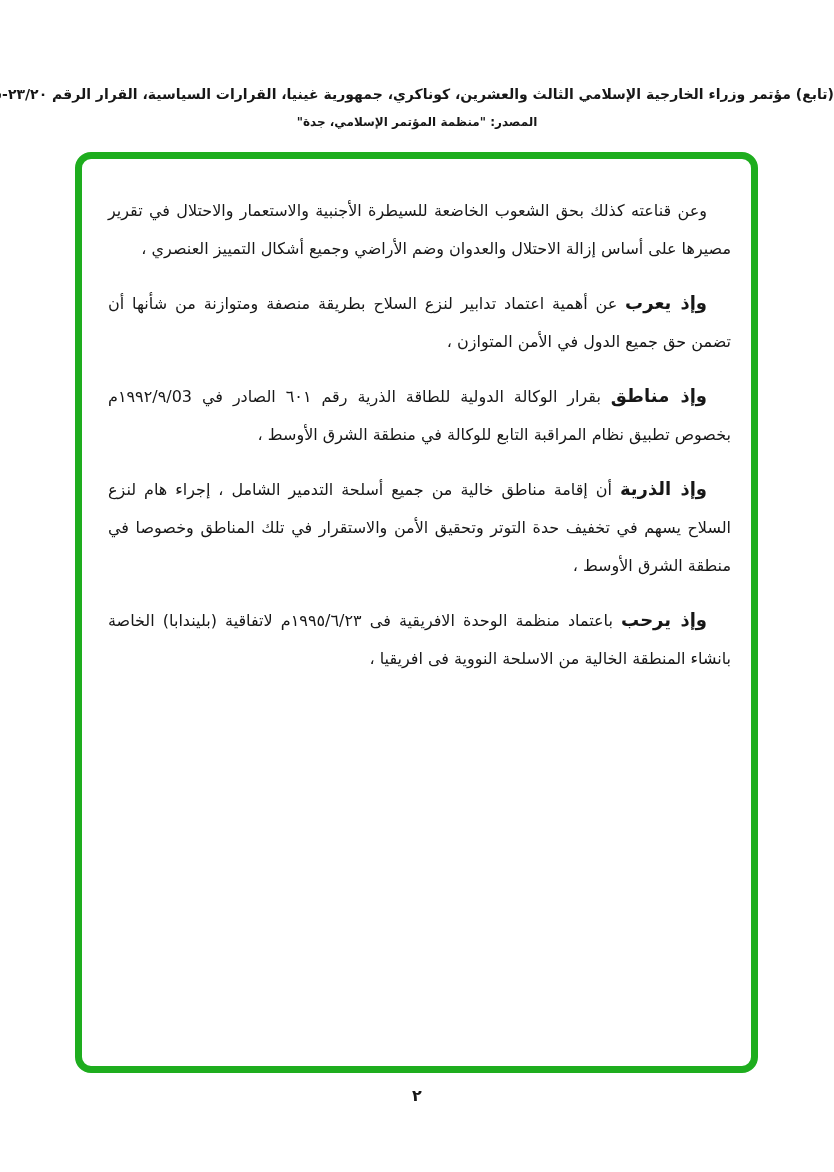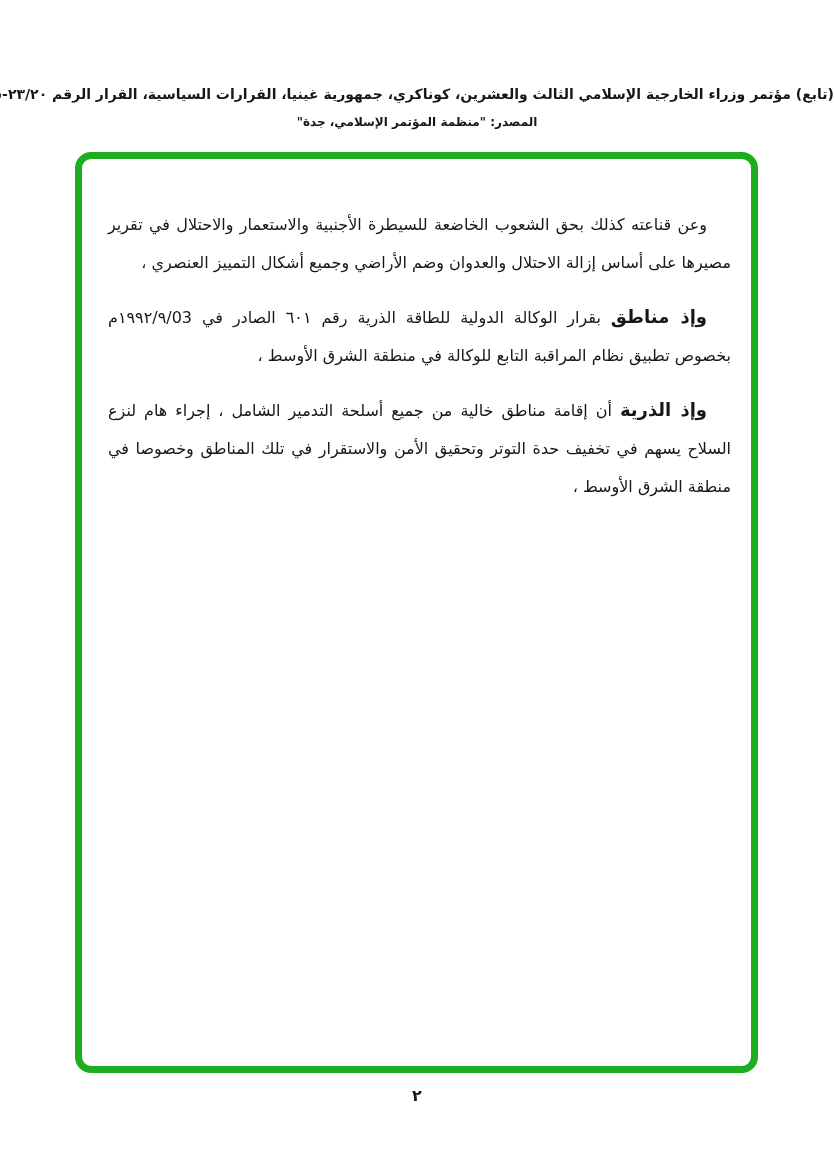--- a/index.html
+++ b/index.html
@@ -38,21 +38,21 @@
   }
   .box {
     position: absolute;
     left: 75px;
     top: 152px;
     width: 683px;
     height: 921px;
     box-sizing: border-box;
     border: 7px solid #1ead1e;
     border-radius: 16px;
-    padding: 46px 20px 0 26px;
+    padding: 32px 20px 0 26px;
     overflow: hidden;
   }
   .para {
     margin: 0 0 16px 0;
     font-size: 16px;
     line-height: 38px;
     text-align: justify;
     text-indent: 24px;
   }
   .para .lead {
@@ -76,26 +76,28 @@
 
   <div class="hdr">
     <div class="hdr1">(تابع) مؤتمر وزراء الخارجية الإسلامي الثالث والعشرين، كوناكري، جمهورية غينيا، القرارات السياسية، القرار الرقم ٢٣/٢٠-س</div>
     <div class="hdr2">المصدر: "منظمة المؤتمر الإسلامي، جدة"</div>
   </div>
 
   <div class="box" style="border-color:#1ead1e">
 
     <p class="para"><b class="lead"></b><span>وعن قناعته كذلك بحق الشعوب الخاضعة للسيطرة الأجنبية والاستعمار والاحتلال في تقرير مصيرها على أساس إزالة الاحتلال والعدوان وضم الأراضي وجميع أشكال التمييز العنصري ،</span></p>
 
+    <p class="para"><b class="lead">وإذ يعرب</b><span> عن أهمية اعتماد تدابير لنزع السلاح بطريقة منصفة ومتوازنة من شأنها أن تضمن حق جميع الدول في الأمن المتوازن ،</span></p>
 
 
 
     <p class="para"><b class="lead">وإذ مناطق</b><span> بقرار الوكالة الدولية للطاقة الذرية رقم ٦٠١ الصادر في ١٩٩٢/٩/03م بخصوص تطبيق نظام المراقبة التابع للوكالة في منطقة الشرق الأوسط ،</span></p>
 
 
     <p class="para"><b class="lead">وإذ الذرية</b><span> أن إقامة مناطق خالية من جميع أسلحة التدمير الشامل ، إجراء هام لنزع السلاح يسهم في تخفيف حدة التوتر وتحقيق الأمن والاستقرار في تلك المناطق وخصوصا في منطقة الشرق الأوسط ،</span></p>
 
+    <p class="para"><b class="lead">وإذ يرحب</b><span> باعتماد منظمة الوحدة الافريقية فى ١٩٩٥/٦/٢٣م لاتفاقية (بليندابا) الخاصة بانشاء المنطقة الخالية من الاسلحة النووية فى افريقيا ،</span></p>
 
   </div>
 
   <div class="pgnum">٢</div>
 
 </div>
 
 </body></html>

